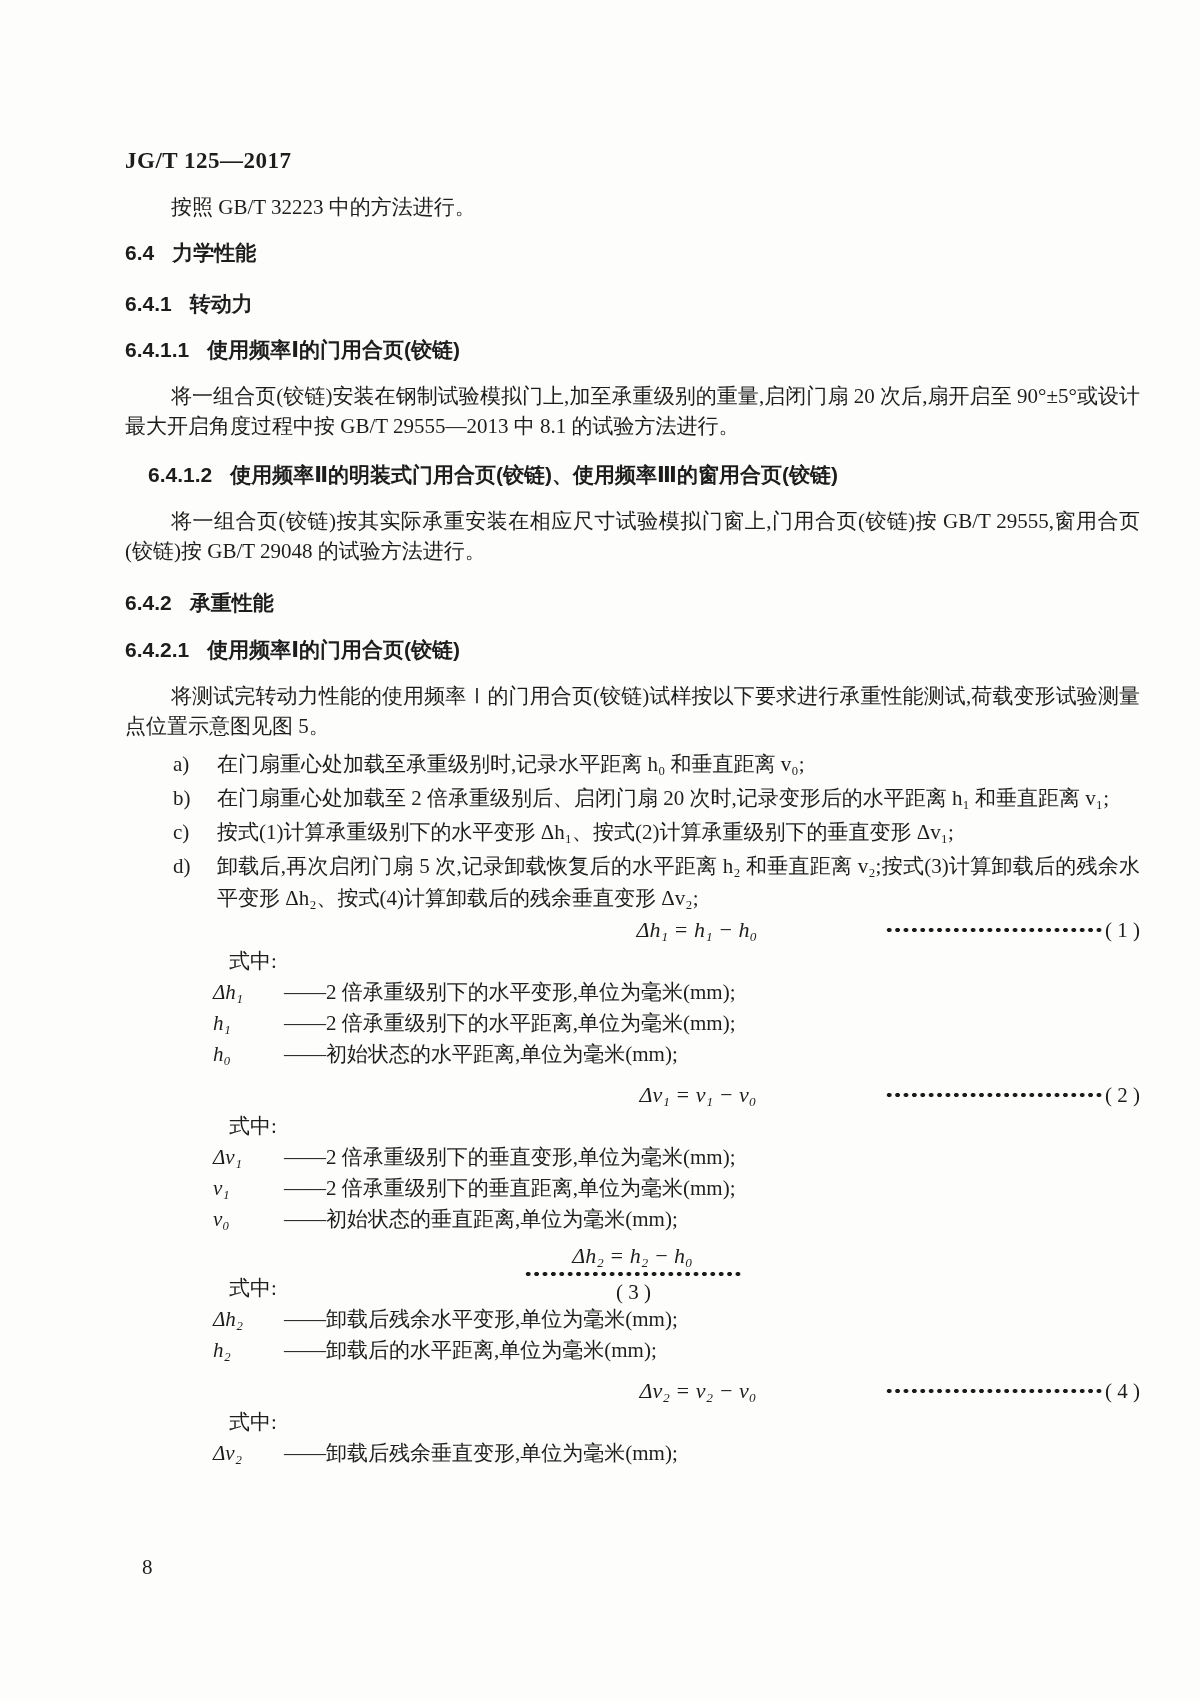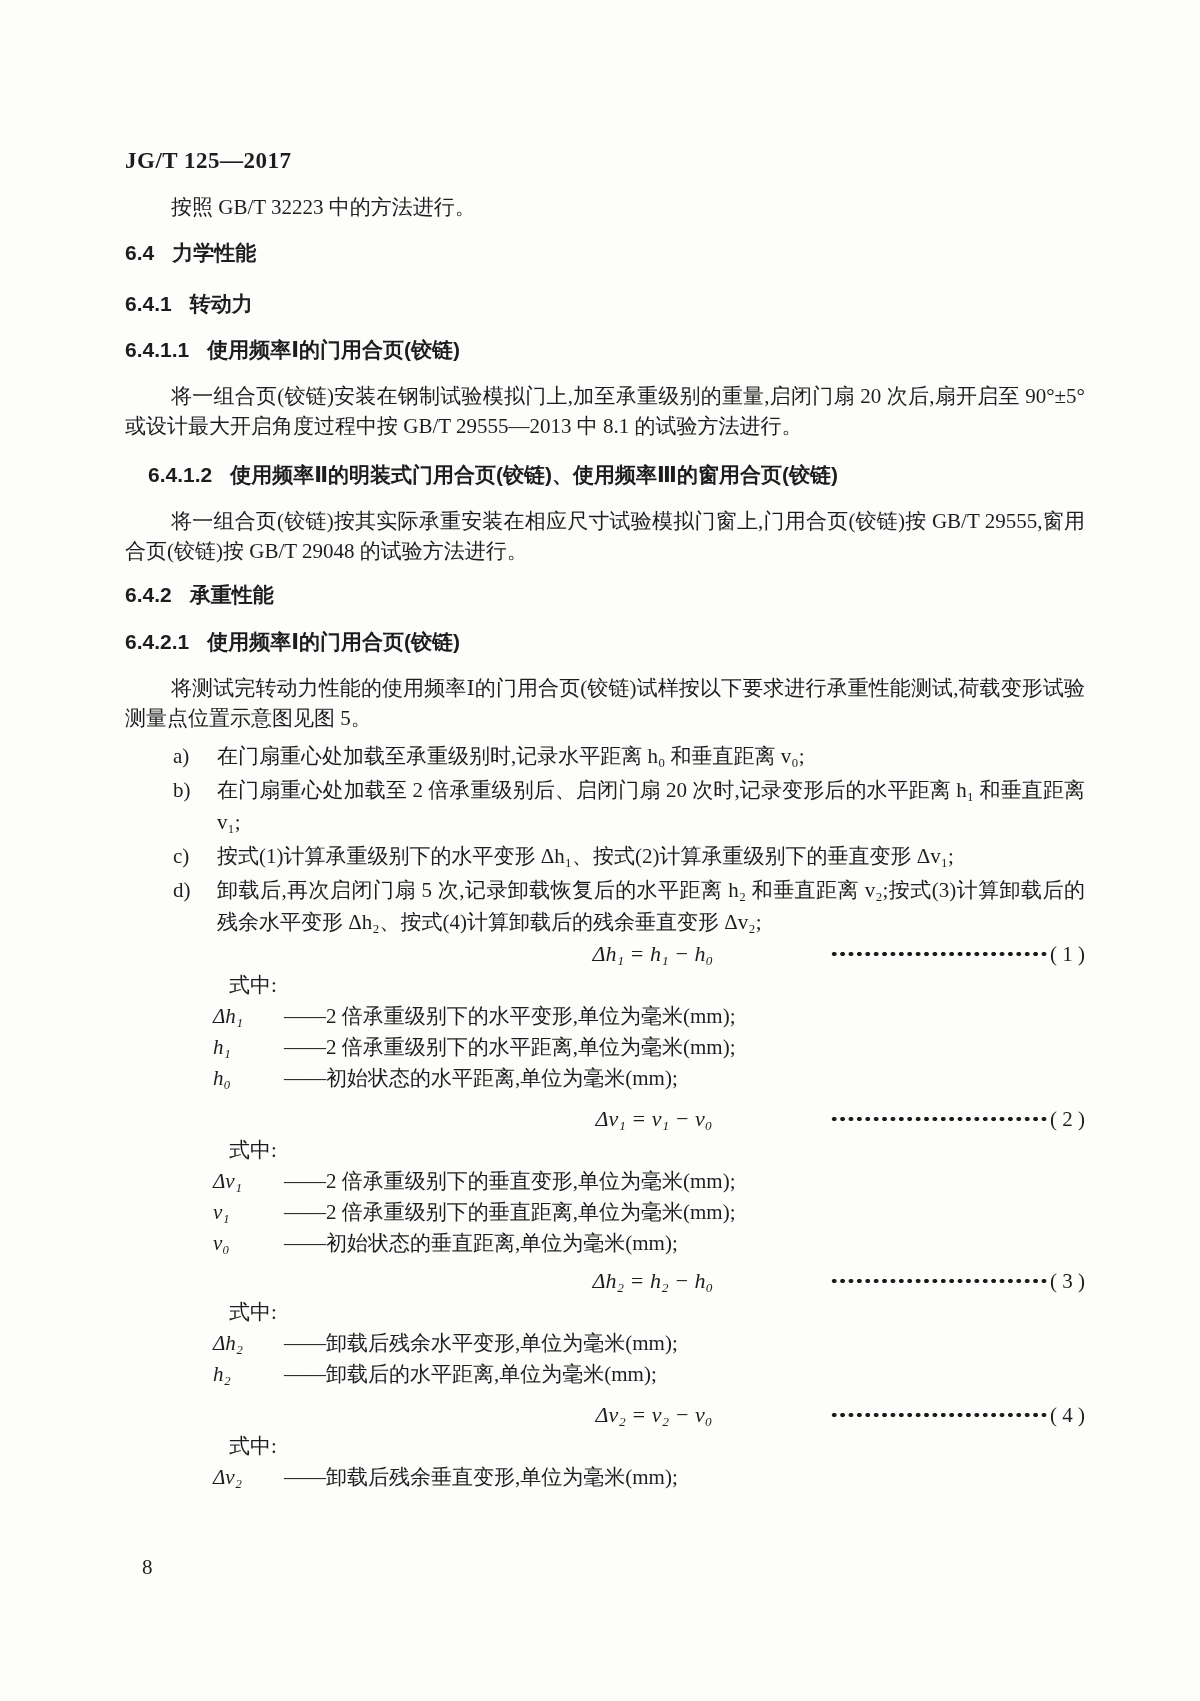--- a/index.html
+++ b/index.html
@@ -2,38 +2,38 @@
 <html lang="zh"><head>
 <meta charset="utf-8">
 <style>
   html,body{margin:0;padding:0;background:#e8e8e8;}
   .page{
     width:1200px;height:1701px;position:relative;background:#fdfdfc;
     margin:0 auto;overflow:hidden;color:#1d1d1d;
     font-family:"Liberation Serif","DejaVu Serif","DejaVu Sans",serif;
     font-size:21px;line-height:30px;
   }
-  .content{padding:146px 115px 0 125px;}
+  .content{padding:146px 60px 0 125px;}
   .doc-code{
     font-family:"Liberation Serif","DejaVu Serif","DejaVu Sans",serif;
     font-weight:700;font-size:23px;line-height:30px;letter-spacing:.5px;
   }
   .heading{
     font-family:"Liberation Sans","DejaVu Sans",sans-serif;
     font-weight:700;font-size:21px;line-height:30px;white-space:nowrap;
   }
   .heading .num{margin-right:18px;}
   .h63{margin-top:47px;}
   .h64{margin-top:16px;}
   .h641{margin-top:21px;}
   .h6411{margin-top:16px;}
   .h6412{margin-top:19px;margin-left:23px;}
-  .h642{margin-top:14px;}
+  .h642{margin-top:22px;}
   .h6421{margin-top:17px;}
-  .para{margin:16px 0 0 0;text-indent:46px;text-align:justify;line-height:30px;}
+  .para{margin:16px 0 0 0;text-indent:46px;text-align:justify;line-height:30px;font-family:Liberation Serif, serif;}
   .list{margin-top:7px;}
   .list-item{display:flex;margin-left:48px;line-height:32px;margin-top:2px;}
   .list-item .marker{width:44px;flex:none;}
   .list-item .li-text{flex:1;text-align:justify;}
   .formula-row{display:flex;align-items:center;height:32px;}
   .formula-row .sp-l{flex:4;}
   .formula-row .sp-r{flex:1;}
   .equation{
     font-style:italic;font-size:22px;white-space:nowrap;
     font-family:"Liberation Serif","DejaVu Serif","DejaVu Sans",serif;
@@ -42,21 +42,21 @@
     width:218px;height:6px;flex:none;
     background-image:radial-gradient(circle,#1b1b1b 2.1px,transparent 2.5px);
     background-size:8.4px 6px;background-repeat:repeat-x;background-position:left center;
   }
   .fnum{flex:none;margin-left:2px;white-space:nowrap;}
   .where{margin-left:104px;line-height:31px;}
   .term{display:flex;margin-left:88px;line-height:31px;gap:33px;}
   .term .sym{width:38px;flex:none;font-style:italic;white-space:nowrap;}
   .term .desc{flex:1;}
   .mt3{margin-top:9px;}
-  .mt6{margin-top:6px;}
+  .mt6{margin-top:6px;flex-direction:column;}
   .page-num{position:absolute;left:142px;top:1552px;font-size:21px;}
 </style>
 </head>
 <body>
 
 <div class="page">
   <div class="content">
 
     <div class="doc-code">JG/T 125—2017</div>
 

